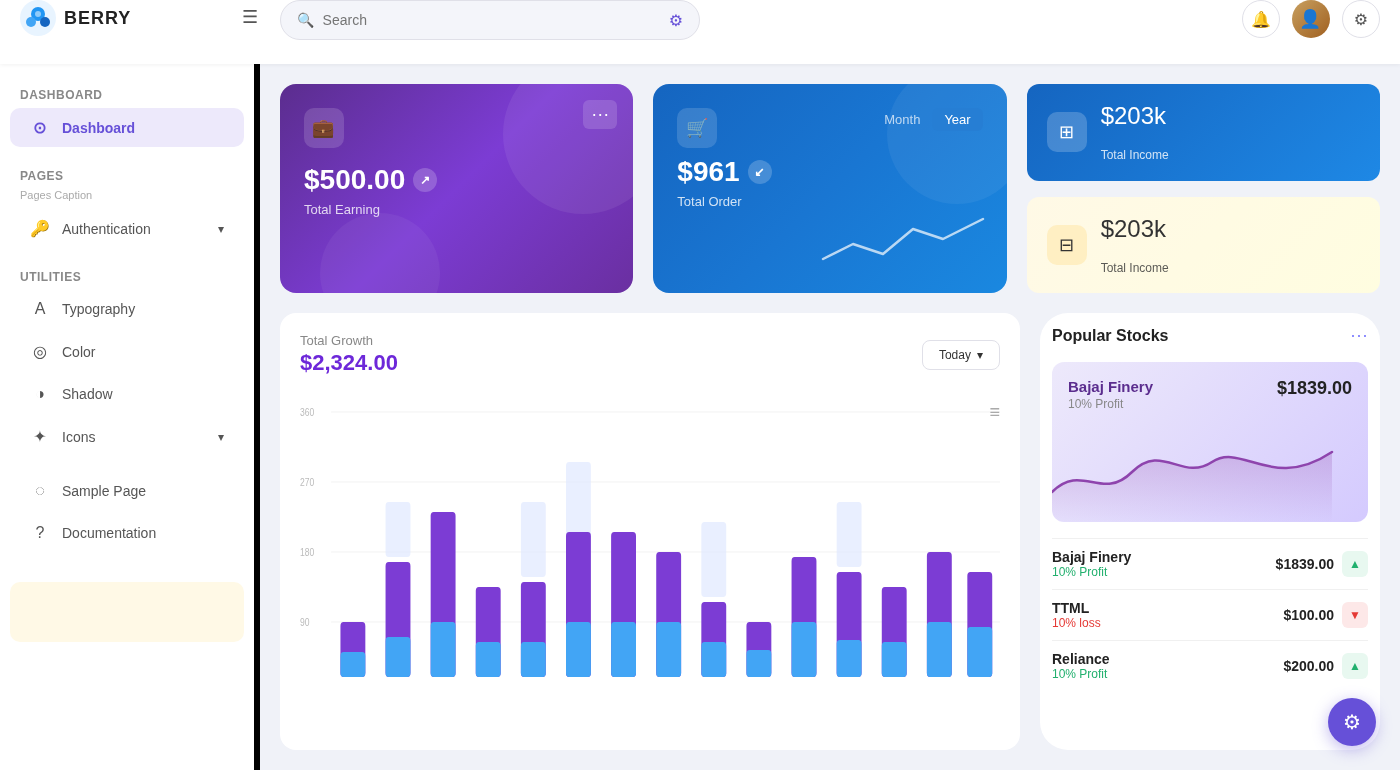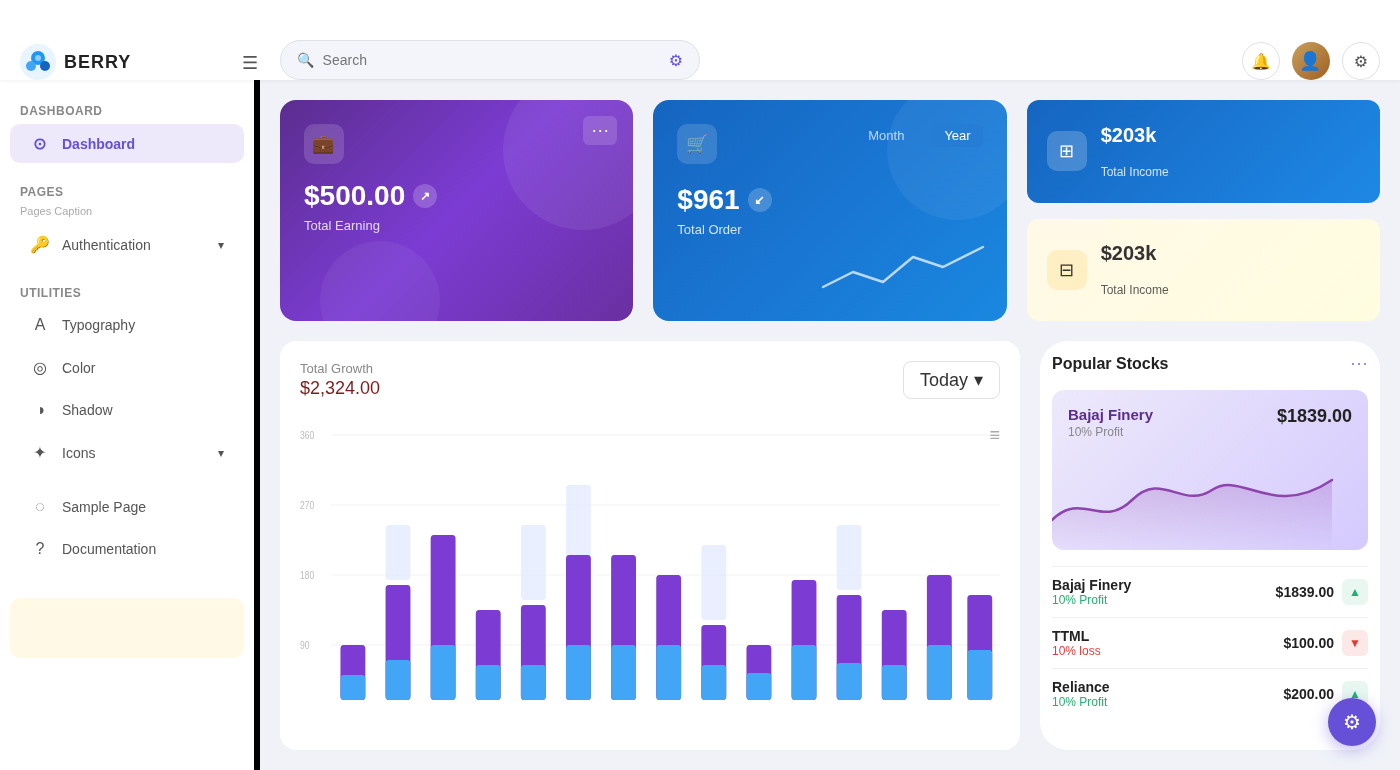--- a/index.html
+++ b/index.html
@@ -1,23 +1,23 @@
 <!DOCTYPE html>
 <html><head>
   <meta charset="utf-8">
   <style>
     * { box-sizing: border-box; margin: 0; padding: 0; }
     body { font-family: 'Segoe UI', Arial, sans-serif; background: #f0f2f8; display: flex; flex-direction: column; height: 770px; overflow: hidden; }
 
     
     .header {
       background: #fff;
-      height: 80px;
-      display: flex;
-      align-items: flex-end;
+      height: 64px;
+      display: flex;
+      align-items: flex-start;
       padding: 0 20px;
       gap: 16px;
       box-shadow: 0 1px 4px rgba(0,0,0,0.06);
       z-index: 10;
       flex-shrink: 0;
     }
     .logo-area {
       display: flex;
       align-items: center;
       gap: 8px;
@@ -270,21 +270,21 @@
     .order-icon {
       width: 40px; height: 40px;
       background: rgba(255,255,255,0.15);
       border-radius: 10px;
       display: flex; align-items: center; justify-content: center;
       font-size: 18px;
     }
     .order-toggle {
       margin-left: auto;
       display: flex;
-      gap: 16px;
+      gap: 0;
     }
     .toggle-btn {
       padding: 4px 12px;
       border-radius: 6px;
       font-size: 13px;
       font-weight: 500;
       cursor: pointer;
       border: none;
       background: transparent;
       color: rgba(255,255,255,0.7);
@@ -324,22 +324,22 @@
       width: 40px; height: 40px;
       background: rgba(255,255,255,0.2);
       border-radius: 10px;
       display: flex; align-items: center; justify-content: center;
       font-size: 18px;
     }
     .card-income.light .income-icon {
       background: rgba(255,200,0,0.15);
     }
     .income-info .income-amount {
-      font-size: 20px;
-      font-weight: 700;
+      font-size: 24px;
+      font-weight: 400;
     }
     .income-info .income-label {
       font-size: 12px;
       opacity: 0.8;
       margin-top: 18px;
     }
 
     
     .bottom-row {
       display: grid;
@@ -360,35 +360,35 @@
       display: flex;
       align-items: center;
       justify-content: space-between;
       margin-bottom: 16px;
     }
     .growth-label {
       font-size: 13px;
       color: #888;
     }
     .growth-amount {
-      font-size: 18px;
-      font-weight: 400;
-      color: #7f1d1d;
+      font-size: 22px;
+      font-weight: 700;
+      color: #6d28d9;
       margin-top: 2px;
     }
     .today-btn {
       display: flex;
       align-items: center;
       gap: 6px;
       padding: 7px 16px;
       border: 1px solid #e0e0e8;
       border-radius: 8px;
       background: #fff;
       cursor: pointer;
-      font-size: 18px;
+      font-size: 12px;
       color: #333;
     }
     .chart-area {
       flex: 1;
       position: relative;
       padding-top: 10px;
     }
     .menu-icon-btn {
       position: absolute;
       top: 0; right: 0;
@@ -587,21 +587,21 @@
       </div>
 
       <div class="card-order">
         <div class="order-top">
           <div class="order-icon">🛒</div>
           <div class="order-toggle">
             <button class="toggle-btn">Month</button>
             <button class="toggle-btn active">Year</button>
           </div>
         </div>
-        <div style="margin-top:20px;">
+        <div style="margin-top:8px;">
           <div class="card-amount">
             <span>$961</span>
             <div class="trend-icon" style="background:rgba(255,255,255,0.2);">↙</div>
           </div>
           <div class="card-label">Total Order</div>
         </div>
         <div class="order-chart-area">
           <svg width="160" height="60" viewBox="0 0 160 60">
             <polyline points="0,50 30,35 60,45 90,20 120,30 160,10" fill="none" stroke="rgba(255,255,255,0.7)" stroke-width="2.5" stroke-linecap="round" stroke-linejoin="round"></polyline>
           </svg>

